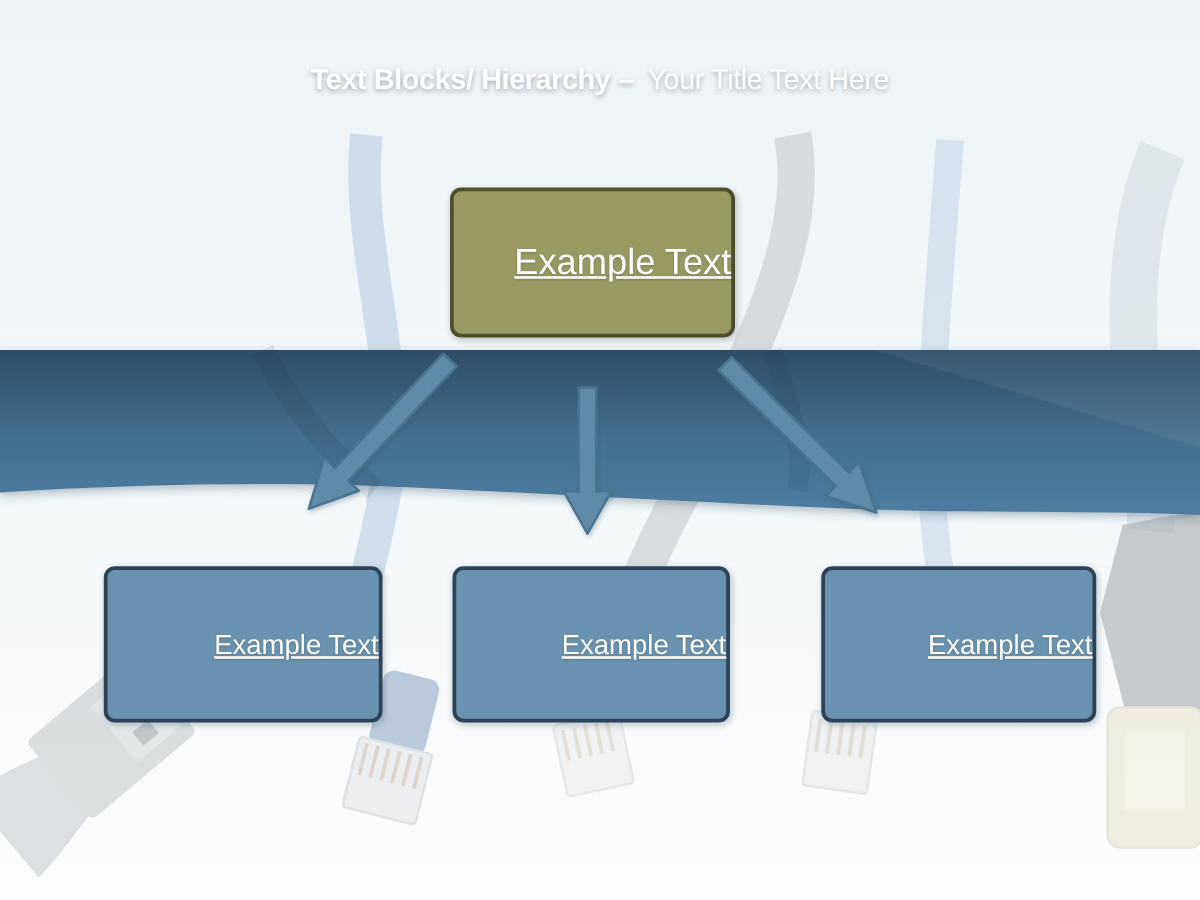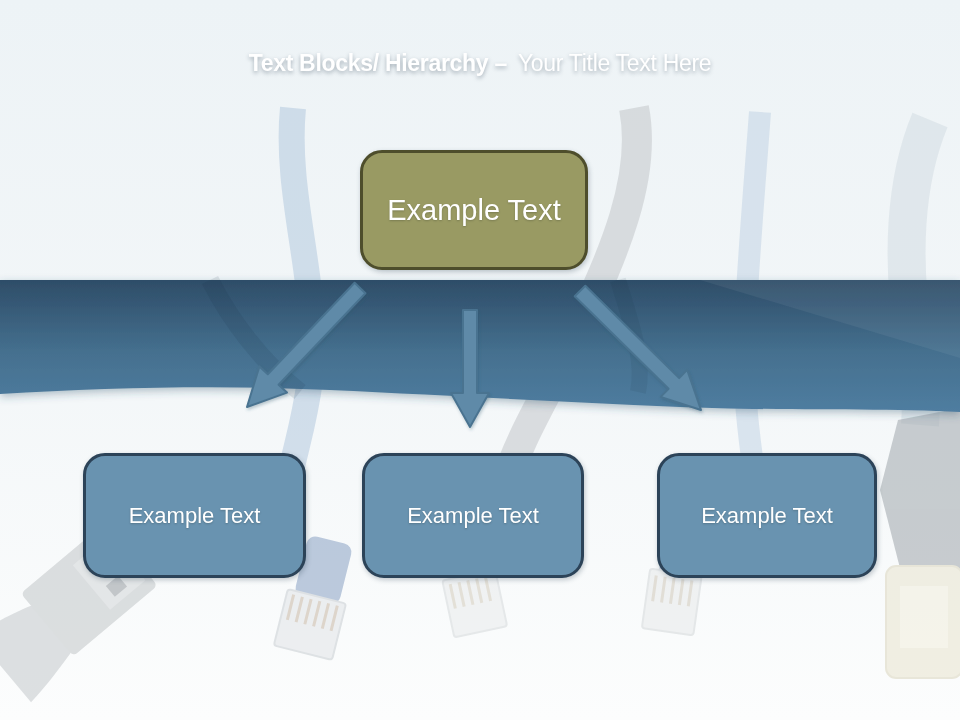--- a/index.html
+++ b/index.html
@@ -19,24 +19,25 @@
     position:absolute;left:0;top:50px;width:960px;
     text-align:center;color:#ffffff;font-size:23px;letter-spacing:-0.3px;
     text-shadow:0 2px 4px rgba(20,40,60,.35);
     white-space:nowrap;
   }
   .slide-title .emph{font-weight:bold;}
   .slide-title .rest{font-weight:normal;margin-left:11px;}
 
   
   .node{
-    position:absolute;box-sizing:border-box;border-radius:22px;
-    display:flex;align-items:center;justify-content:center;
+    position:absolute;box-sizing:border-box;border-radius:9px;
+    display:flex;align-items:center;justify-content:flex-end;
     color:#ffffff;text-shadow:0 1px 2px rgba(30,40,30,.25);
     box-shadow:1px 2px 5px rgba(40,60,80,.28);
+    text-decoration:underline;
   }
   .node-root{
     left:360px;top:150px;width:228px;height:120px;
     background:var(--root-fill,#999a63);
     border:3px solid var(--root-border,#4e4e2c);
     font-size:29px;
   }
   .node-child{
     top:453px;height:125px;
     background:var(--child-fill,#6993b0);

